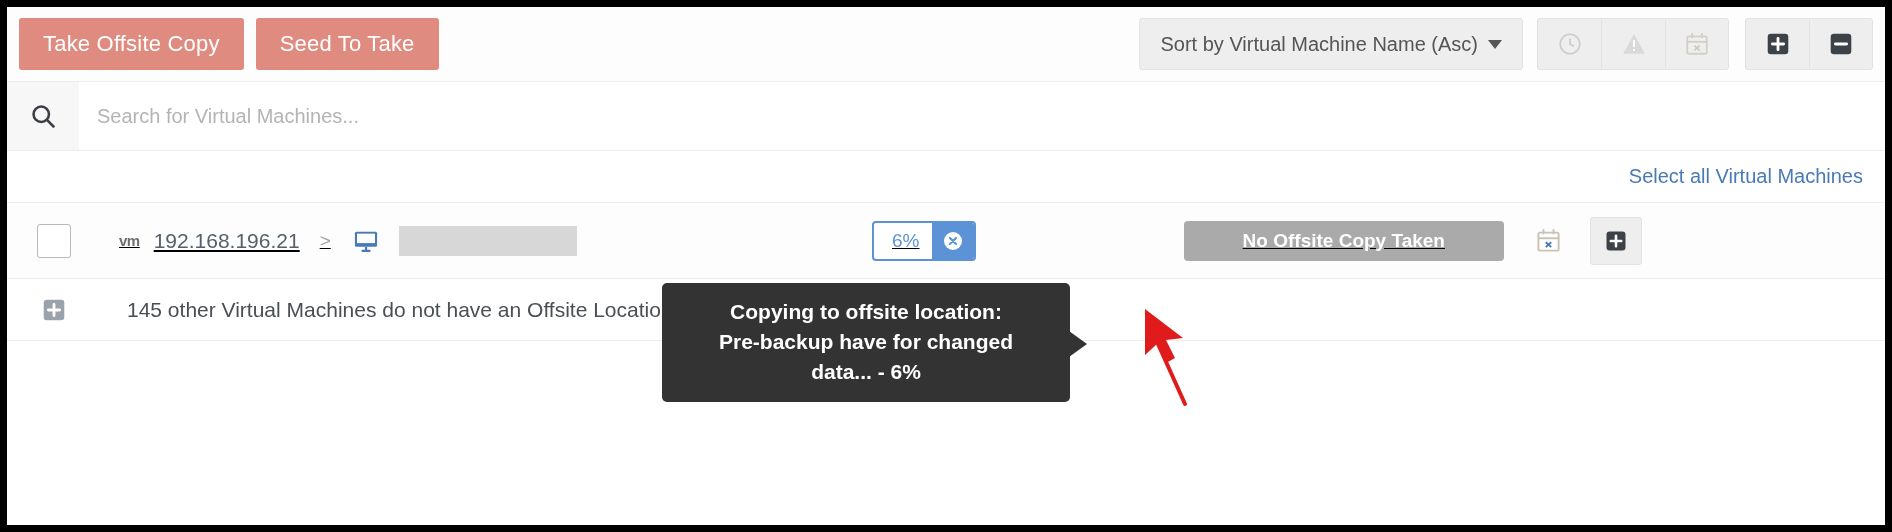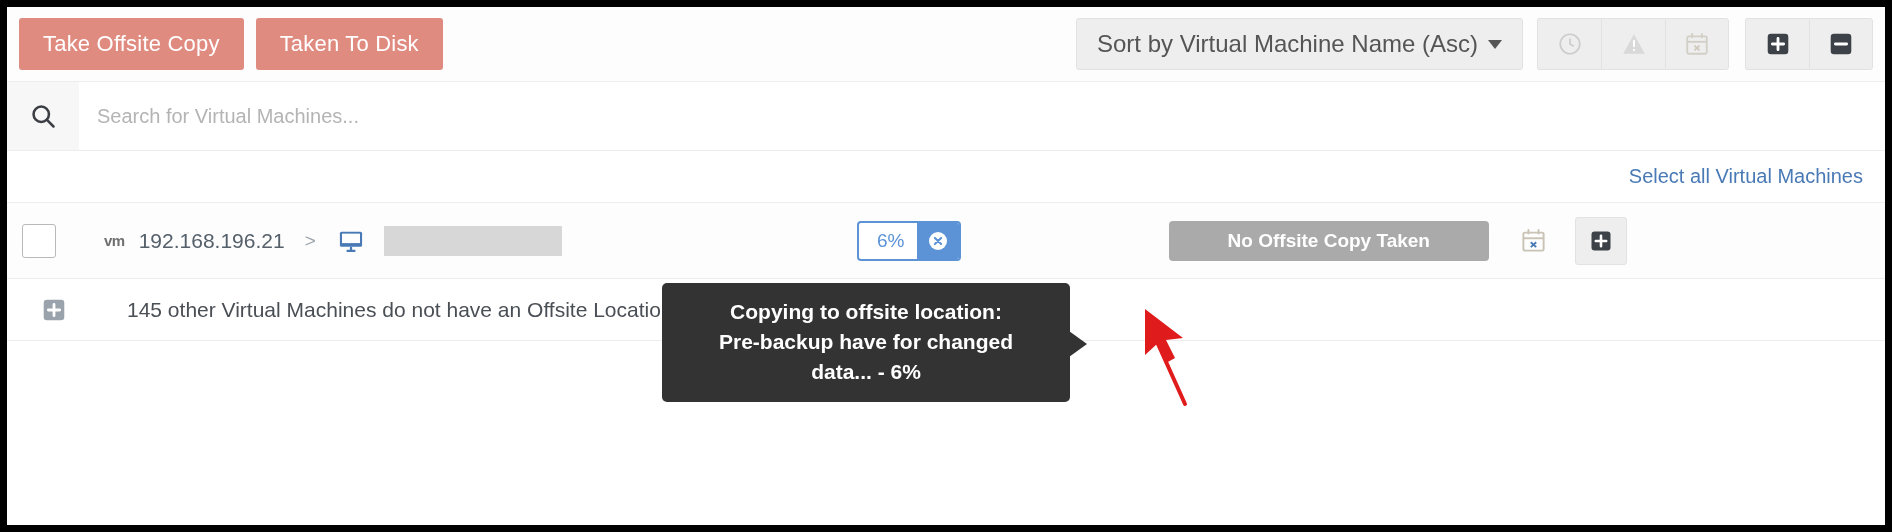--- a/index.html
+++ b/index.html
@@ -49,21 +49,21 @@
     margin-right: 12px;
   }
   .spacer { flex: 1 1 auto; }
 
   .sort-btn {
     background: #eeeeee;
     border: 1px solid #e2e2e2;
     border-radius: 3px;
     height: 52px;
     padding: 0 20px;
-    font-size: 24px;
+    font-size: 20px;
     color: #555555;
     display: flex;
     align-items: center;
     gap: 10px;
     cursor: pointer;
     white-space: nowrap;
     font-family: "Liberation Sans", sans-serif;
   }
   .caret {
     width: 0; height: 0;
@@ -132,23 +132,24 @@
     font-size: 20px;
     text-decoration: none;
     cursor: pointer;
   }
 
   
   .vm-row {
     height: 76px;
     background: #fdfdfd;
     display: flex; align-items: center;
-    padding: 0 22px 0 15px;
+    padding: 0 22px 0 30px;
     border-bottom: 1px solid #ededed;
     flex: 0 0 auto;
+    text-decoration: underline;
   }
   .checkbox {
     width: 34px; height: 34px;
     border: 1px solid #b9b9b9;
     border-radius: 3px;
     background: #ffffff;
     cursor: pointer;
     flex: 0 0 auto;
   }
   .vm-tag {
@@ -302,21 +303,21 @@
   }
 </style>
 </head>
 <body>
 
 <div class="screen">
   <div class="panel">
 
     <div class="toolbar">
       <button class="btn-primary">Take Offsite Copy</button>
-      <button class="btn-primary">Taken To Disk</button>
+      <button class="btn-primary">Seed To Take</button>
 
       <div class="spacer"></div>
 
       <div class="sort-btn">
         <span>Sort by Virtual Machine Name (Asc)</span>
         <span class="caret"></span>
       </div>
 
       <div class="icon-group">
         <div class="icon-btn">

